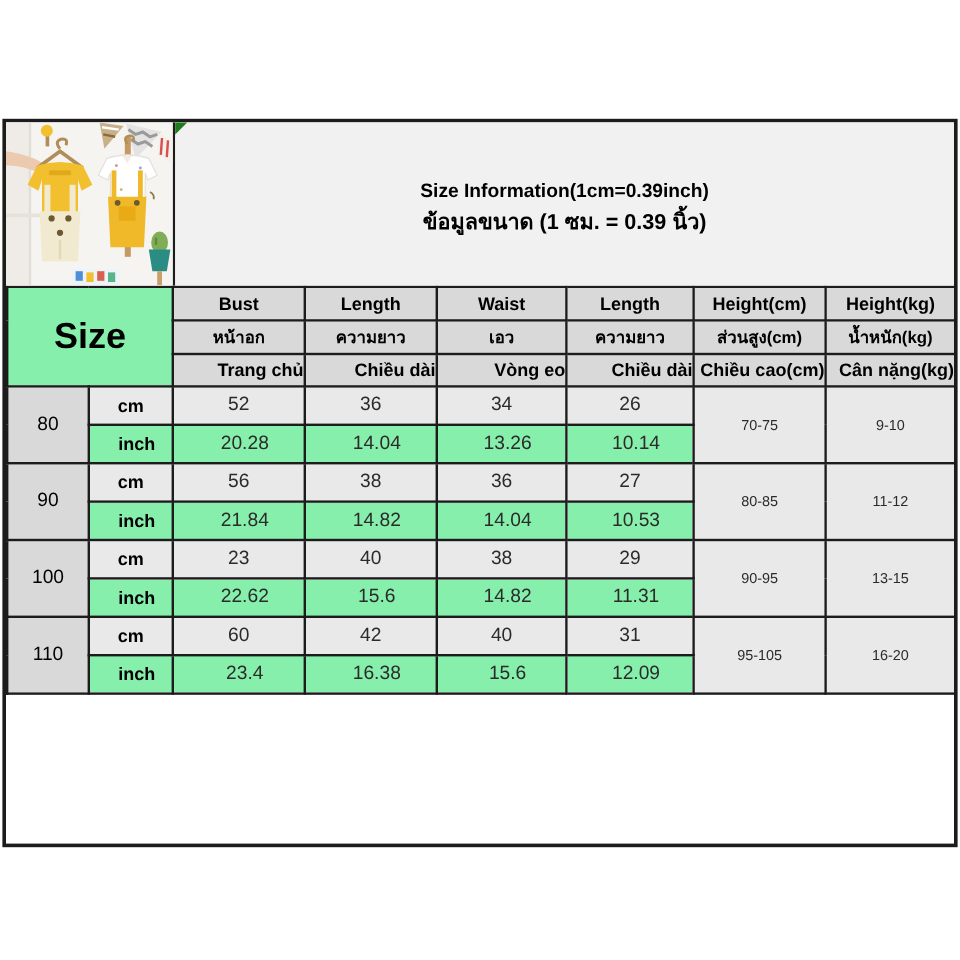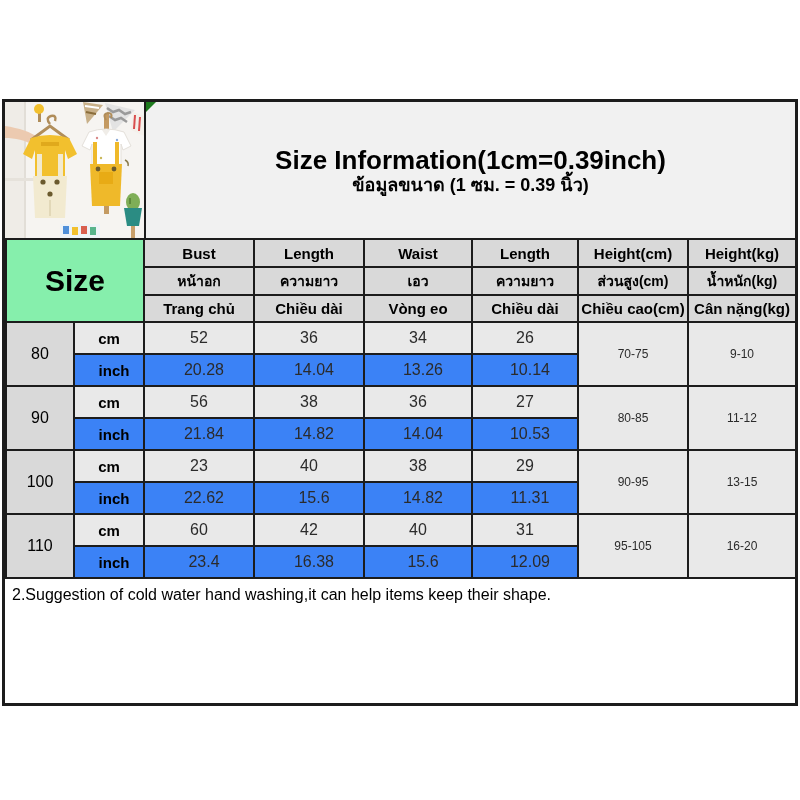--- a/index.html
+++ b/index.html
@@ -19,43 +19,43 @@
   }
   .titlebox {
     flex:1; position:relative; background:#f1f1f1;
     display:flex; flex-direction:column; justify-content:center;
     text-align:center; padding-top:4px;
   }
   .green-tri {
     position:absolute; left:0; top:0; width:0; height:0;
     border-top:10px solid #1d7a1d; border-right:10px solid transparent;
   }
-  .t1 { font-weight:bold; font-size:26px; line-height:26px; }
+  .t1 { font-weight:bold; font-size:16px; line-height:26px; }
   .t2 { font-weight:bold; font-size:18px; line-height:25px; }
   .t3 { font-weight:bold; font-size:19px; line-height:26px; }
   
   table.size-table {
     width:100%; border-collapse:collapse; table-layout:fixed;
     border-top:2px solid #1c1c1c;
   }
   .size-table th, .size-table td {
     border:2px solid #1c1c1c; text-align:center; vertical-align:middle;
     padding:0; overflow:hidden;
   }
   .hdr th { background:#d9d9d9; font-weight:bold; }
   .hdr-en th { height:26px; font-size:15px; }
   .hdr-th th { height:26px; font-size:14px; }
-  .hdr-vn th { height:25px; font-size:15px; }
+  .hdr-vn th { height:25px; font-size:15px;text-align:right; }
   th.size-big { background:#86efac; font-size:30px; font-weight:bold; }
   tr.row-cm  { height:32px; }
   tr.row-inch{ height:32px; }
   th.size-num { background:#d9d9d9; font-size:16px; font-weight:normal; }
   th.unit { font-size:15px; font-weight:bold; }
   tr.row-cm th.unit, tr.row-cm td { background:#e9e9e9; }
-  tr.row-inch th.unit, tr.row-inch td { background:#3b82f6;padding-left:10px; }
+  tr.row-inch th.unit, tr.row-inch td { background:#86efac;padding-left:10px; }
   td.val { font-size:16px; color:#2b2b2b; font-weight:400; }
   td.span2 { background:#e9e9e9 !important; font-size:12px; color:#2b2b2b; }
   
   .attention {
     height:121px; padding:3px 7px 0 7px; font-size:16px; line-height:25px;
     border-top:0;
   }
   .attention .just { text-align:justify; }
   
   svg { display:block; }
@@ -244,17 +244,16 @@
         <th class="unit">inch</th>
         <td class="val">23.4</td>
         <td class="val">16.38</td>
         <td class="val">15.6</td>
         <td class="val">12.09</td>
       </tr>
     </tbody>
       </table>
 
     <div class="attention">
-      <div>2.Suggestion of cold water hand washing,it can help items keep their shape.</div>
     </div>
 
   </div>
 </div>
 
 </body></html>

